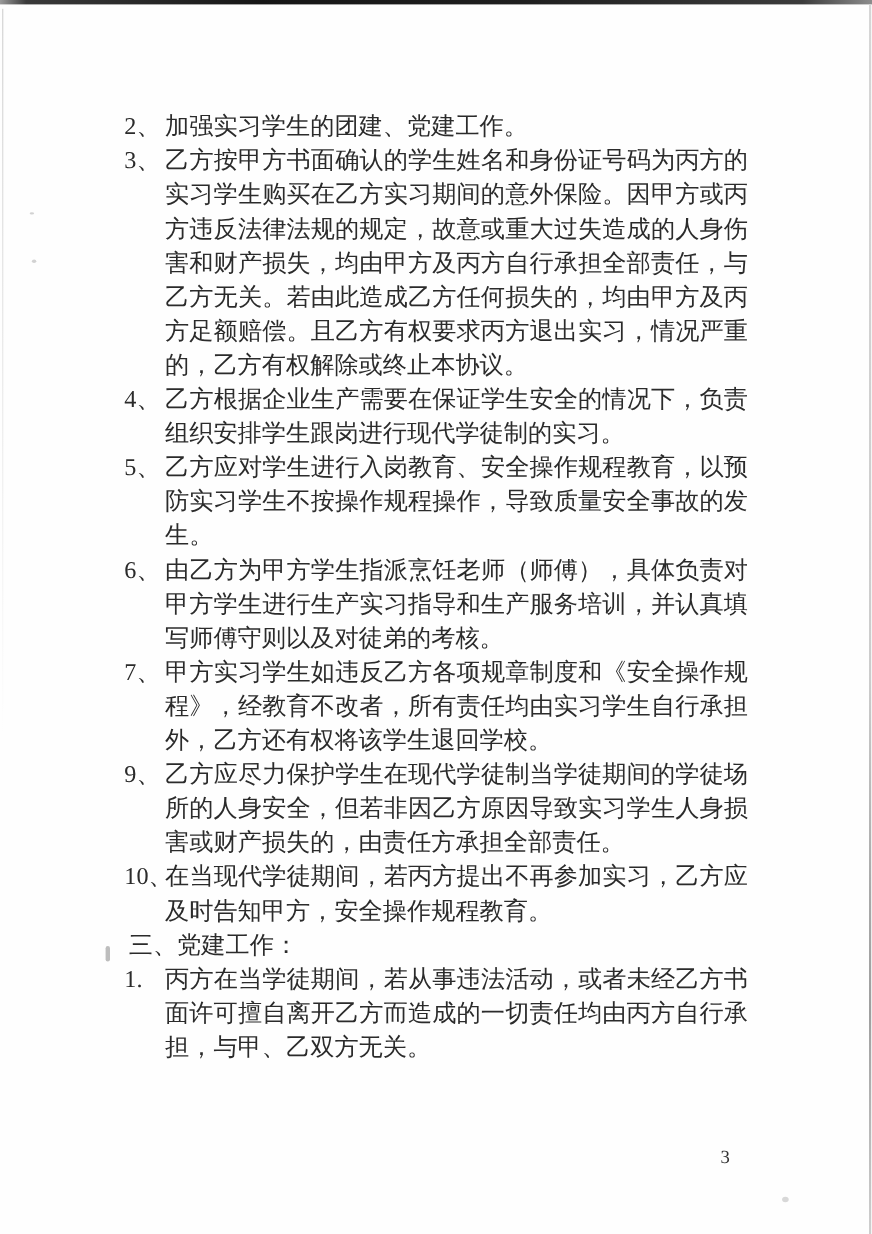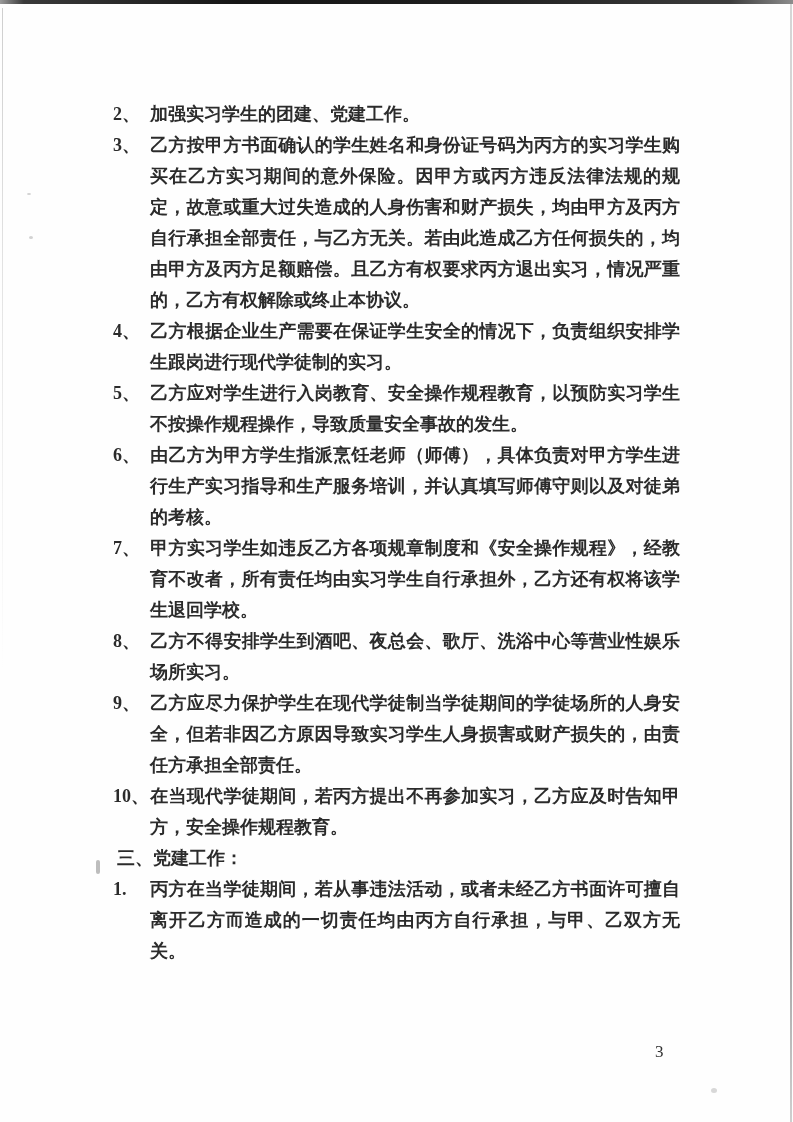--- a/index.html
+++ b/index.html
@@ -40,24 +40,23 @@
   .speck.s2 { left: 29px;  top: 236px;  width: 4px; height: 3px; }
   .speck.s3 { left: 535px; top: 729px;  width: 3px; height: 4px; background:#c9c9c9;}
   .speck.s4 { left: 711px; top: 1088px; width: 6px; height: 5px; background:#d8d8d8;}
   .speck.s5 { left: 96px;  top: 860px;  width: 4px; height: 14px; background:#bdbdbd; border-radius:2px;}
   
   .content {
     position: absolute;
     left: 113px;
     top: 99px;
     width: 567px;
-    font-size: 18px;
+    font-size: 22px;
     line-height: 31px;
     text-align: justify;
-    font-weight: bold;
   }
   .item {
     padding-left: 37px;
     text-indent: -37px;
   }
   .item .num {
     display: inline-block;
     width: 37px;
     text-indent: 0;
     white-space: nowrap;
@@ -96,21 +95,20 @@
     <div class="item"><span class="num">3、</span><span>乙方按甲方书面确认的学生姓名和身份证号码为丙方的实习学生购买在乙方实习期间的意外保险。因甲方或丙方违反法律法规的规定，故意或重大过失造成的人身伤害和财产损失，均由甲方及丙方自行承担全部责任，与乙方无关。若由此造成乙方任何损失的，均由甲方及丙方足额赔偿。且乙方有权要求丙方退出实习，情况严重的，乙方有权解除或终止本协议。</span></div>
 
     <div class="item"><span class="num">4、</span><span>乙方根据企业生产需要在保证学生安全的情况下，负责组织安排学生跟岗进行现代学徒制的实习。</span></div>
 
     <div class="item"><span class="num">5、</span><span>乙方应对学生进行入岗教育、安全操作规程教育，以预防实习学生不按操作规程操作，导致质量安全事故的发生。</span></div>
 
     <div class="item"><span class="num">6、</span><span>由乙方为甲方学生指派烹饪老师（师傅），具体负责对甲方学生进行生产实习指导和生产服务培训，并认真填写师傅守则以及对徒弟的考核。</span></div>
 
     <div class="item"><span class="num">7、</span><span>甲方实习学生如违反乙方各项规章制度和《安全操作规程》，经教育不改者，所有责任均由实习学生自行承担外，乙方还有权将该学生退回学校。</span></div>
 
-    <div class="item"><span class="num">8、</span><span>乙方不得安排学生到酒吧、夜总会、歌厅、洗浴中心等营业性娱乐场所实习。</span></div>
 
     <div class="item"><span class="num">9、</span><span>乙方应尽力保护学生在现代学徒制当学徒期间的学徒场所的人身安全，但若非因乙方原因导致实习学生人身损害或财产损失的，由责任方承担全部责任。</span></div>
 
     <div class="item"><span class="num">10、</span><span>在当现代学徒期间，若丙方提出不再参加实习，乙方应及时告知甲方，安全操作规程教育。</span></div>
 
     <div class="section-heading">三、党建工作：</div>
 
     <div class="item"><span class="num">1.</span><span>丙方在当学徒期间，若从事违法活动，或者未经乙方书面许可擅自离开乙方而造成的一切责任均由丙方自行承担，与甲、乙双方无关。</span></div>
 
   </div>

